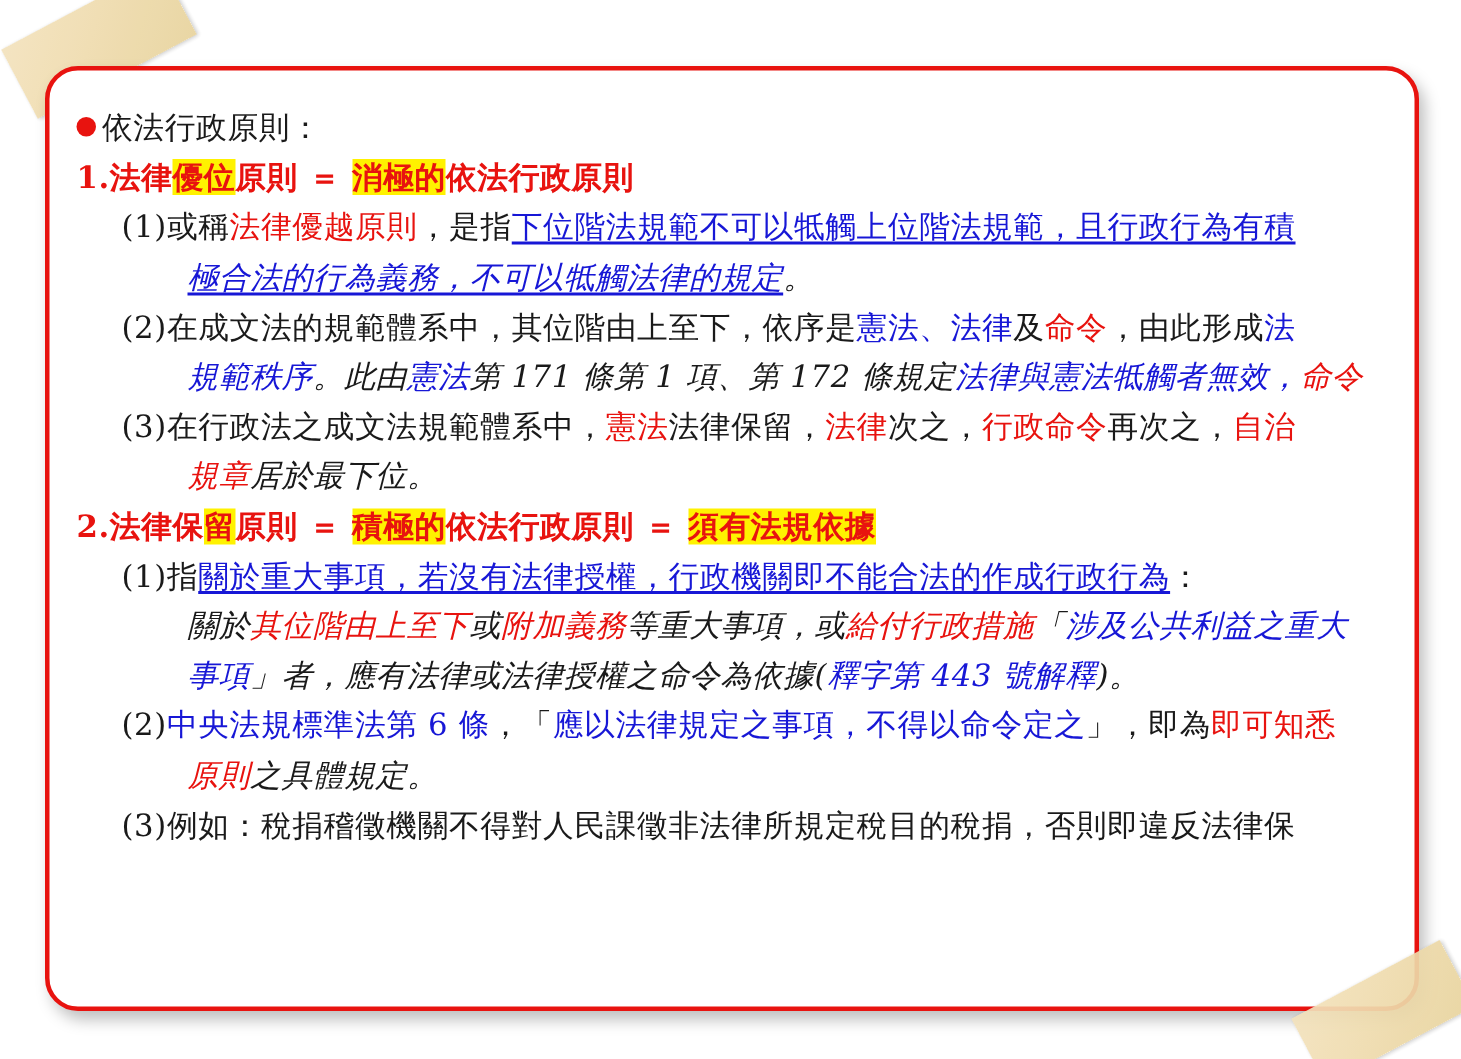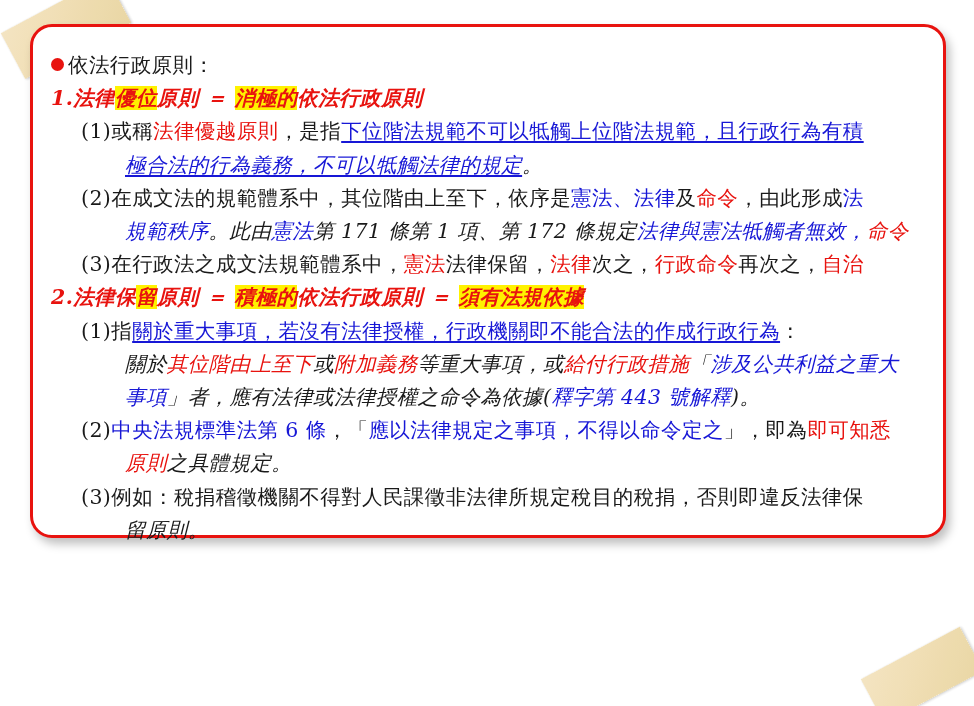--- a/index.html
+++ b/index.html
@@ -12,23 +12,23 @@
     background: #ffffff;
     font-family: "DejaVu Serif", "Liberation Serif", serif;
     overflow: hidden;
     position: relative;
   }
 
   
   #note-card {
     position: absolute;
     left: 30px;
-    top: 24px;
+    top: 44px;
     width: 916px;
-    height: 514px;
+    height: 630px;
     border: 3px solid #e8130f;
     border-radius: 22px;
     background: #ffffff;
     box-sizing: border-box;
     box-shadow: 4px 6px 10px rgba(0,0,0,0.25);
   }
 
   
   .tape {
     position: absolute;
@@ -96,21 +96,21 @@
   .hang .body   { flex: 1 1 auto; }
 
   
   .red   { color: #e8130f; }
   .blue  { color: #1717d6; }
   .black { color: #1a1a1a; }
   .hl    { background: #fff200; }
   .u     { text-decoration: underline; text-underline-offset: 3px; }
   .b     { font-weight: bold; }
 
-  .num-head { font-weight: bold; font-style: italic; }
+  .num-head { font-weight: bold; }
 </style>
 </head>
 <body>
 
 <div id="tape-top-left" class="tape"></div>
 
 <div id="note-card">
   <div id="content">
 
     <div class="blk bullet-row">
@@ -128,35 +128,35 @@
         <div class="blk line ind-3"><span class="blue u">極合法的行為義務，不可以牴觸法律的規定</span><span class="black">。</span></div>
         <div class="blk line ind-2 hang">
           <span class="marker black">(2)</span>
           <span class="body"><span class="black">在成文法的規範體系中，其位階由上至下，依序是</span><span class="blue">憲法、法律</span><span class="black">及</span><span class="red">命令</span><span class="black">，由此形成</span><span class="blue">法</span></span>
         </div>
         <div class="blk line ind-3"><span class="blue">規範秩序</span><span class="black">。此由</span><span class="blue">憲法</span><span class="black">第 171 條第 1 項、第 172 條</span><span class="black">規定</span><span class="blue">法律與憲法牴觸者無效，</span><span class="red">命令</span></div>
         <div class="blk line ind-2 hang">
           <span class="marker black">(3)</span>
           <span class="body"><span class="black">在行政法之成文法規範體系中，</span><span class="red">憲法</span><span class="black">法律保留，</span><span class="red">法律</span><span class="black">次之，</span><span class="red">行政命令</span><span class="black">再次之，</span><span class="red">自治</span></span>
         </div>
+        <div class="blk line ind-3"><span class="red">規章</span><span class="black">居於最下位。</span></div>
         <div class="blk line num-head"><span class="red b">2.</span><span class="red b">法律保</span><span class="red hl b">留</span><span class="red b">原則 ＝ </span><span class="red hl b">積極的</span><span class="red b">依法行政原則</span><span class="red b"> ＝ </span><span class="red hl b">須有法規依據</span></div>
         <div class="blk line ind-2 hang">
           <span class="marker black">(1)</span>
           <span class="body"><span class="black">指</span><span class="blue u">關於重大事項，若沒有法律授權，行政機關即不能合法的作成行政行為</span><span class="black">：</span></span>
         </div>
         <div class="blk line ind-3"><span class="black">關於</span><span class="red">其位階由上至下</span><span class="black">或</span><span class="red">附加義務</span><span class="black">等重大事項，或</span><span class="red">給付行政措施</span><span class="black">「</span><span class="blue">涉及公共利益之重大</span></div>
         <div class="blk line ind-3"><span class="blue">事項</span><span class="black">」者，應有法律或法律授權之命令為依據(</span><span class="blue">釋字第 443 號解釋</span><span class="black">)。</span></div>
         <div class="blk line ind-2 hang">
           <span class="marker black">(2)</span>
           <span class="body"><span class="blue">中央法規標準法第 6 條</span><span class="black">，「</span><span class="blue">應以法律規定之事項，不得以命令定之</span><span class="black">」，即為</span><span class="red">即可知悉</span></span>
         </div>
         <div class="blk line ind-3"><span class="red">原則</span><span class="black">之具體規定。</span></div>
         <div class="blk line ind-2 hang">
           <span class="marker black">(3)</span>
           <span class="body"><span class="black">例如：稅捐稽徵機關不得對人民課徵非法律所規定稅目的稅捐，否則即違反法律保</span></span>
         </div>
-        <div class="blk line ind-3"><span class="black">留原則。</span></div>
       </div>
 
   </div>
 </div>
 
 <div id="tape-bottom-right" class="tape"></div>
 
 </body></html>

